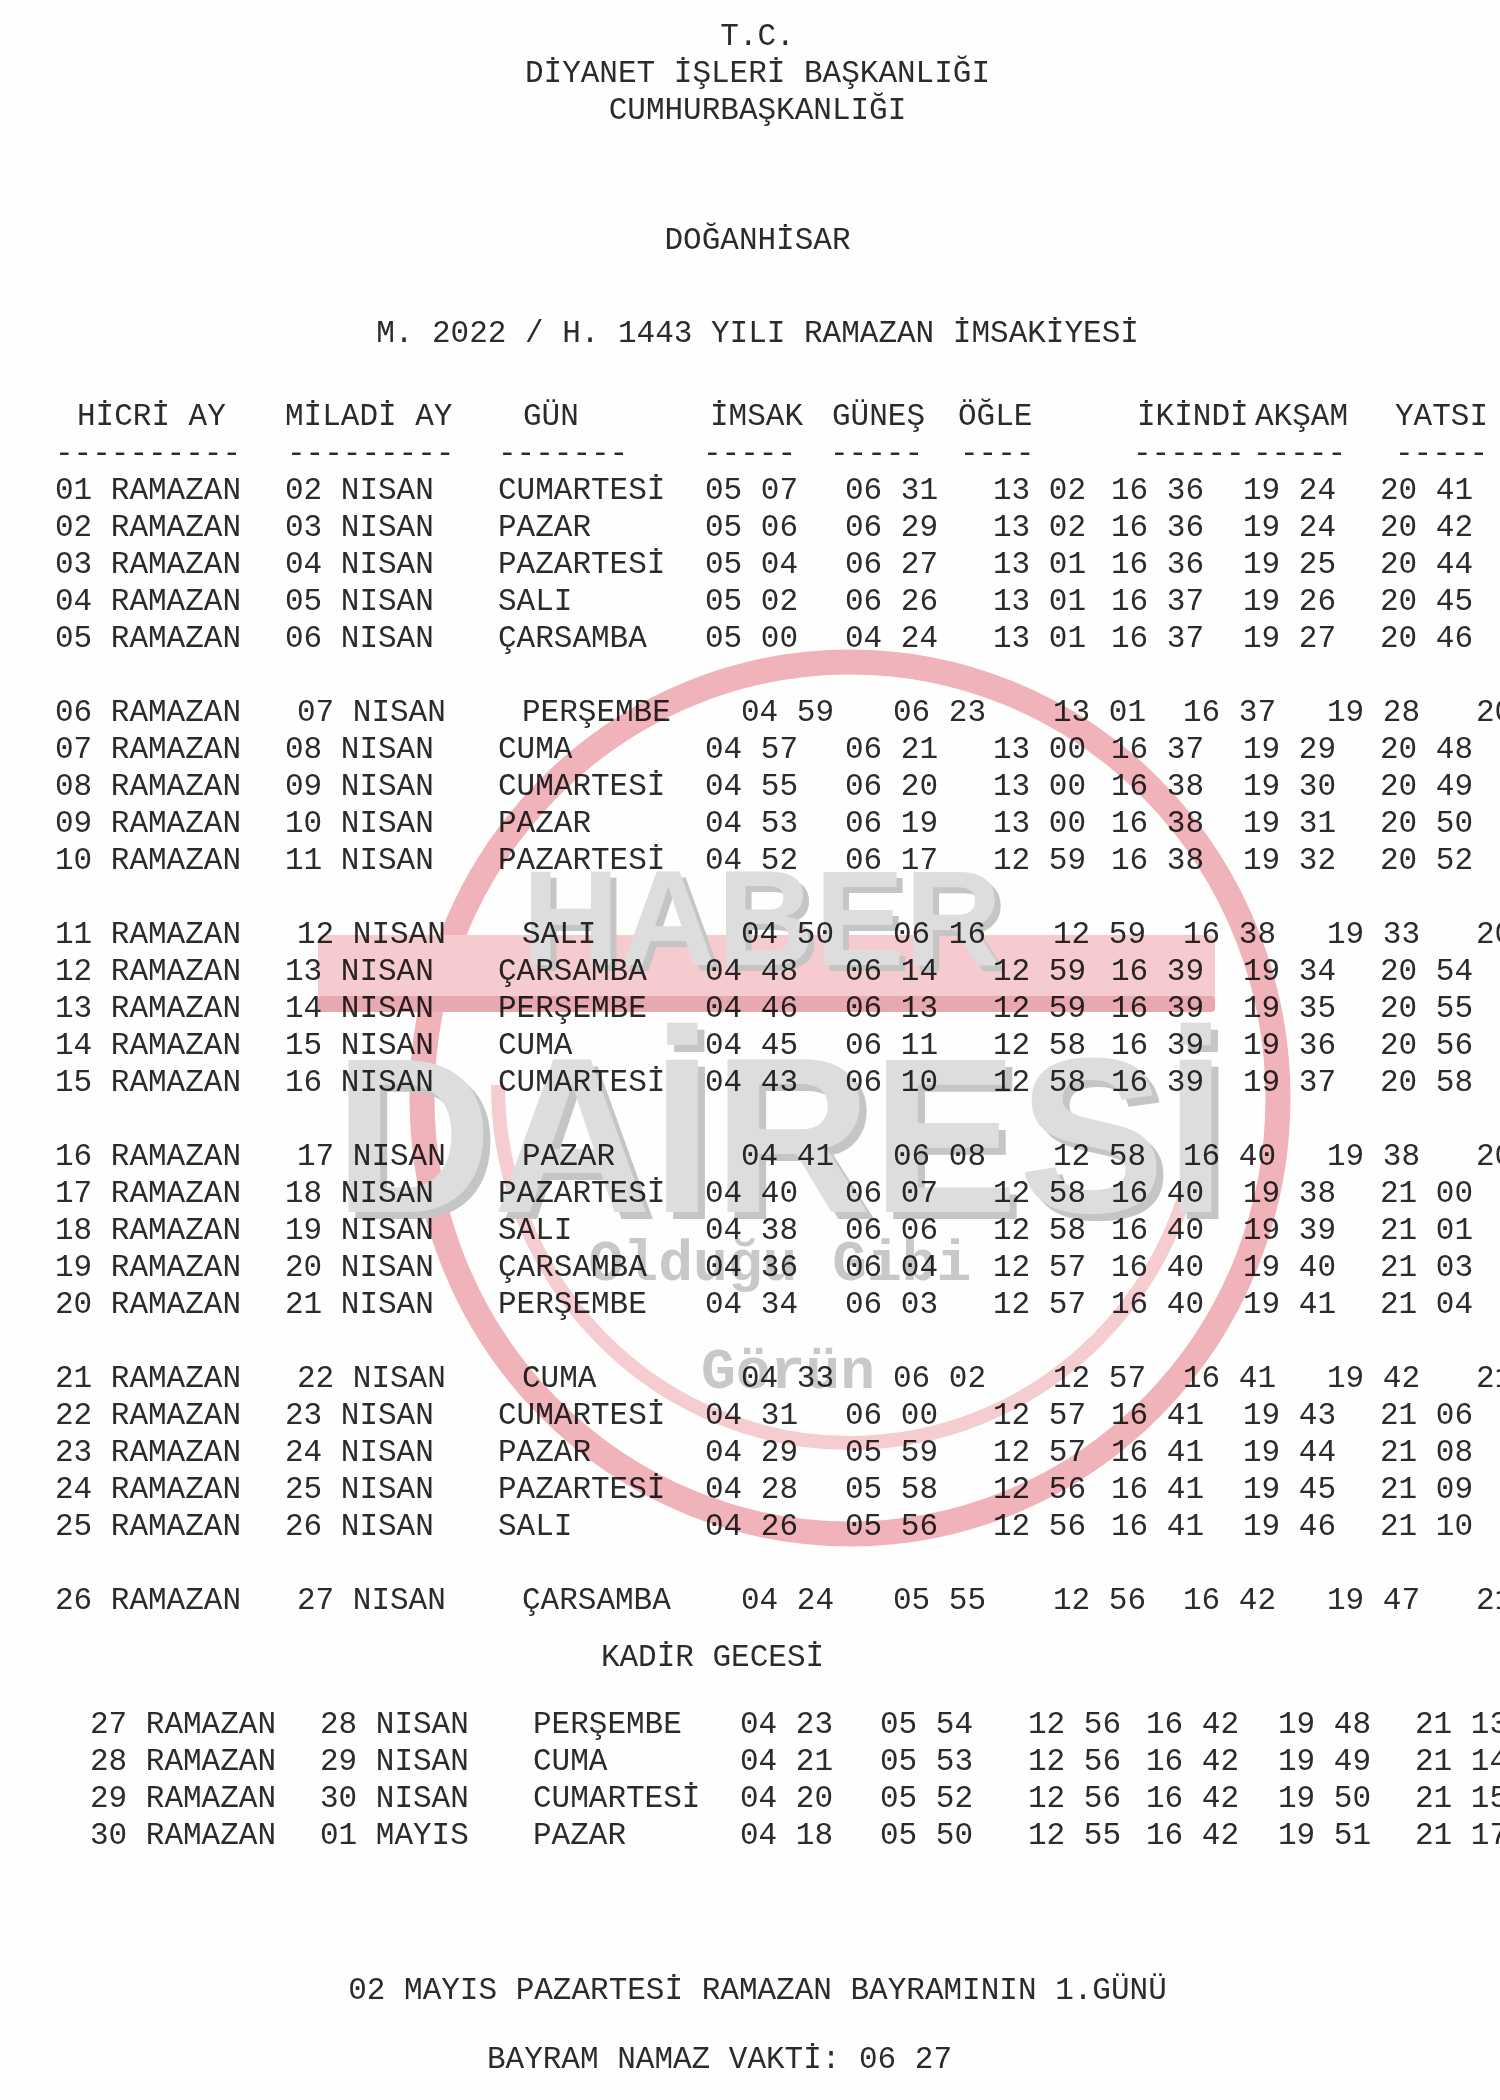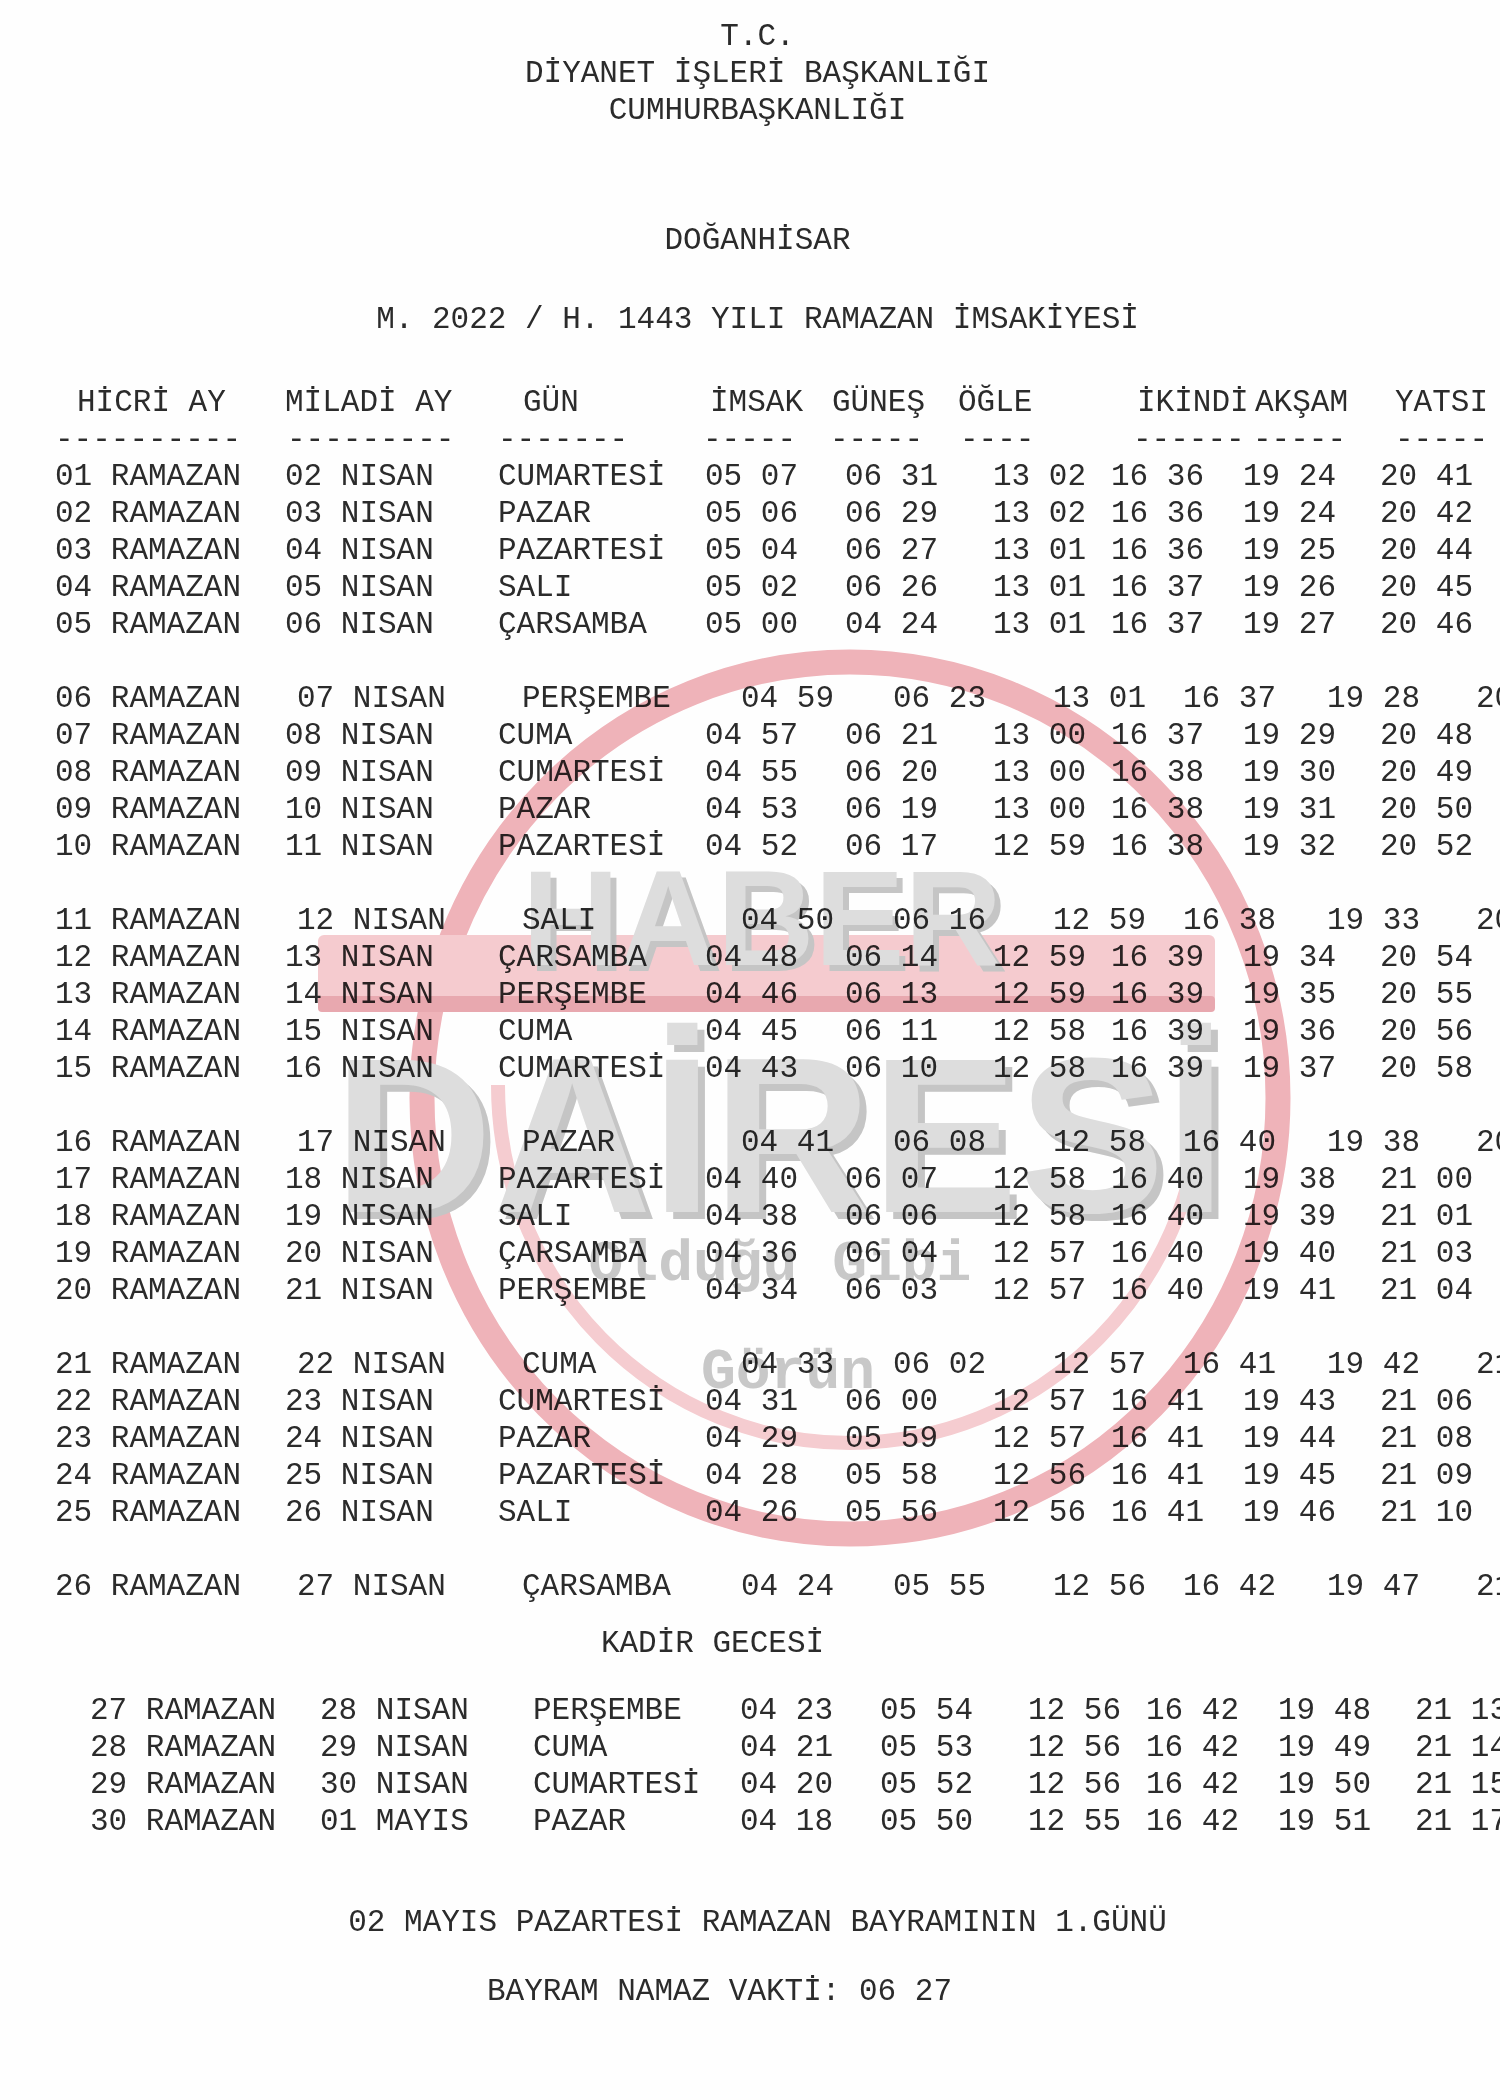--- a/index.html
+++ b/index.html
@@ -9,38 +9,38 @@
     background:#fefefe;
     font-family:"Liberation Mono","DejaVu Sans Mono",monospace;
     font-size:31px;line-height:37px;
     color:#2b2b2b;
     overflow:hidden;
   }
   .content{position:absolute;inset:0;z-index:1;}
   .center-line{width:1425px;margin-left:45px;text-align:center;height:37px;white-space:pre;}
   .tc{margin-top:18px;}
   .place{margin-top:93px;}
-  .subtitle{margin-top:42px;}
+  .subtitle{margin-top:56px;}
   .table-head{margin-top:46px;}
   .row{
     display:grid;
     grid-template-columns:230px 213px 207px 140px 148px 118px 132px 137px 1fr;
     padding-left:55px;height:37px;white-space:pre;
   }
   .cell{position:relative;display:block;}
   
   .h0{left:22px;} .h1{left:0;} .h2{left:25px;} .h3{left:5px;} .h4{left:-13px;}
   .h5{left:-35px;} .h6{left:26px;} .h7{left:12px;} .h8{left:15px;}
   
   .d0{left:0;} .d1{left:2px;} .d2{left:0;} .d3{left:-2px;} .d4{left:-15px;}
   .d5{left:-33px;} .d6{left:22px;} .d7{left:10px;} .d8{left:15px;}
   #rows-a .row:nth-of-type(5n+6){margin-top:37px;gap:12px;}
   .kadir{margin-top:20px;transform:translateX(-45px);}
   #rows-b{margin-top:30px;margin-left:35px;}
-  .footer1{margin-top:64px;}
+  .footer1{margin-top:118px;}
   .footer2{margin-top:32px;transform:translateX(-38px);}
   .watermark{
     position:absolute;inset:0;z-index:2;
     mix-blend-mode:multiply;pointer-events:none;
   }
 </style>
 </head>
 <body>
 
 <div class="doc">

